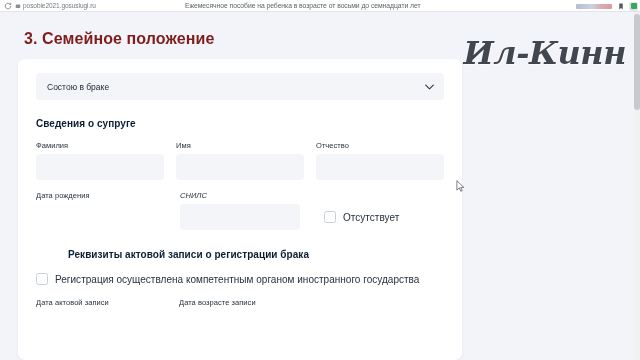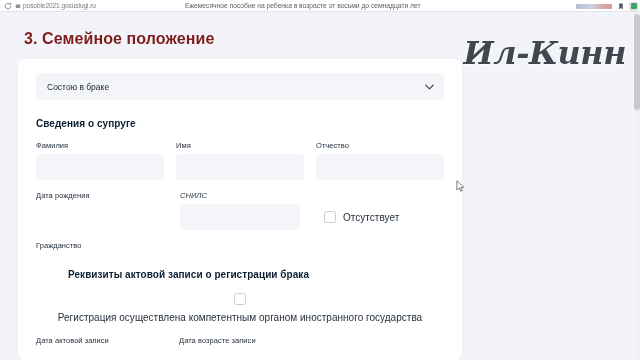--- a/index.html
+++ b/index.html
@@ -322,26 +322,25 @@
         </div>
         <div style="width:131px; display:flex; align-items:flex-end; padding-bottom:7px;">
           <div class="checkbox-row">
             <span class="checkbox"></span>
             <span class="checkbox-label">Отсутствует</span>
           </div>
         </div>
       </div>
 
       <div style="margin-top:11px;">
-        <div class="field-label">Гражданство</div>
       </div>
 
       <div class="section-title" style="margin-top:19px;padding-left:32px;">Реквизиты актовой записи о регистрации брака</div>
 
-      <div class="checkbox-row" style="margin-top:13px;flex-direction:column;">
+      <div class="checkbox-row" style="margin-top:13px;">
         <span class="checkbox"></span>
         <span class="checkbox-label">Регистрация осуществлена компетентным органом иностранного государства</span>
       </div>
 
       <div class="row" style="margin-top:13px; gap:12px;">
         <div style="width:131px;">
           <div class="field-label">Дата актовой записи</div>
 
         </div>
         <div style="width:131px;">

